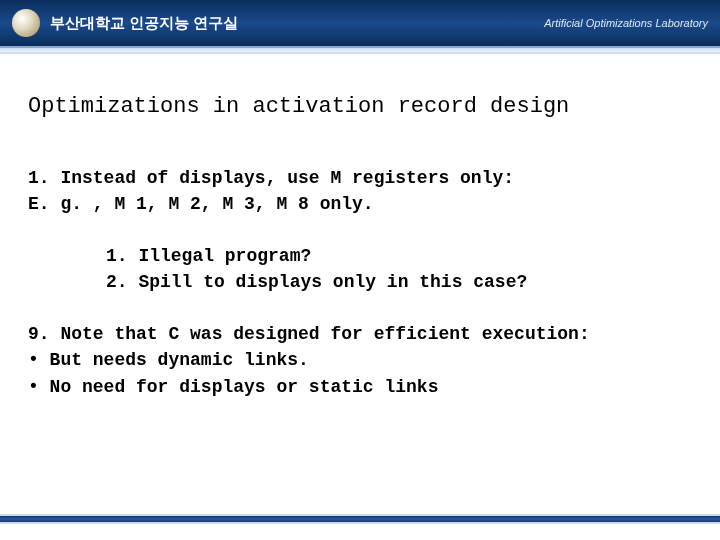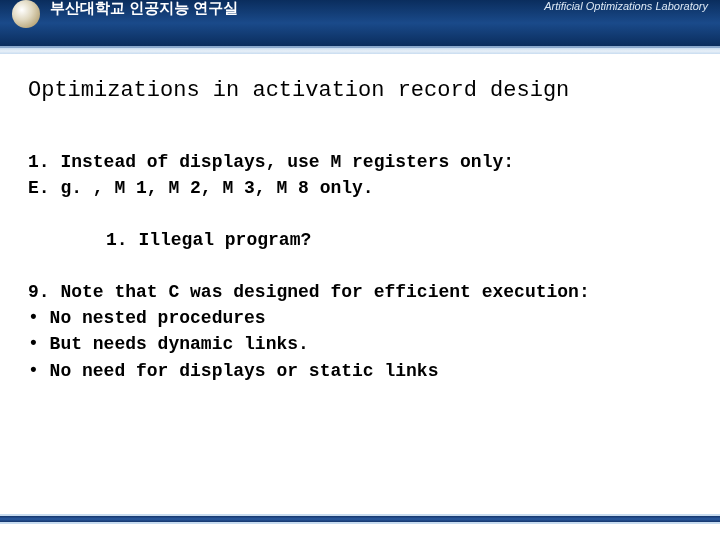--- a/index.html
+++ b/index.html
@@ -8,22 +8,22 @@
     height: 540px;
     background: #ffffff;
     font-family: "Courier New", Courier, monospace;
     overflow: hidden;
     position: relative;
   }
   .header {
     height: 48px;
     background: linear-gradient(to bottom, #0a2d5d 0%, #1a4a8a 50%, #0a2d5d 100%);
     display: flex;
-    align-items: flex-start;
-    padding: 0 12px;
+    align-items: center;
+    padding: 8px 12px;
     position: relative;
     border-bottom: 2px solid #8aa8cc;
   }
   .header-stripe {
     position: absolute;
     bottom: -8px;
     left: 0;
     right: 0;
     height: 6px;
     background: linear-gradient(to bottom, #c8dcf0 0%, #e8f0f8 50%, #c8dcf0 100%);
@@ -54,21 +54,21 @@
     letter-spacing: 0.5px;
   }
   .right-lab {
     margin-left: auto;
     color: #dce8f4;
     font-family: Arial, sans-serif;
     font-size: 11px;
     font-style: italic;
   }
   .content {
-    padding: 30px 28px 0 28px;
+    padding: 46px 28px 0 28px;
   }
   .slide-title {
     font-size: 22px;
     font-weight: normal;
     color: #000;
     margin-bottom: 46px;
     white-space: nowrap;
   }
   .block {
     font-size: 18px;
@@ -103,23 +103,23 @@
 <div class="content">
   <div class="slide-title">Optimizations in activation record design</div>
 
   <div class="block">
     <div>1. Instead of displays, use M registers only:</div>
     <div>E. g. , M 1, M 2, M 3, M 8 only.</div>
   </div>
 
   <div class="block">
     <div style="padding-left:78px">1. Illegal program?</div>
+    <div style="padding-left:78px">2. Spill to displays only in this case?</div>
   </div>
 
   <div class="block">
     <div>9. Note that C was designed for efficient execution:</div>
-    <div>• No nested procedures</div>
     <div>• But needs dynamic links.</div>
     <div>• No need for displays or static links</div>
   </div>
 </div>
 
 <div class="footer-bar"></div>
 
 </body></html>

